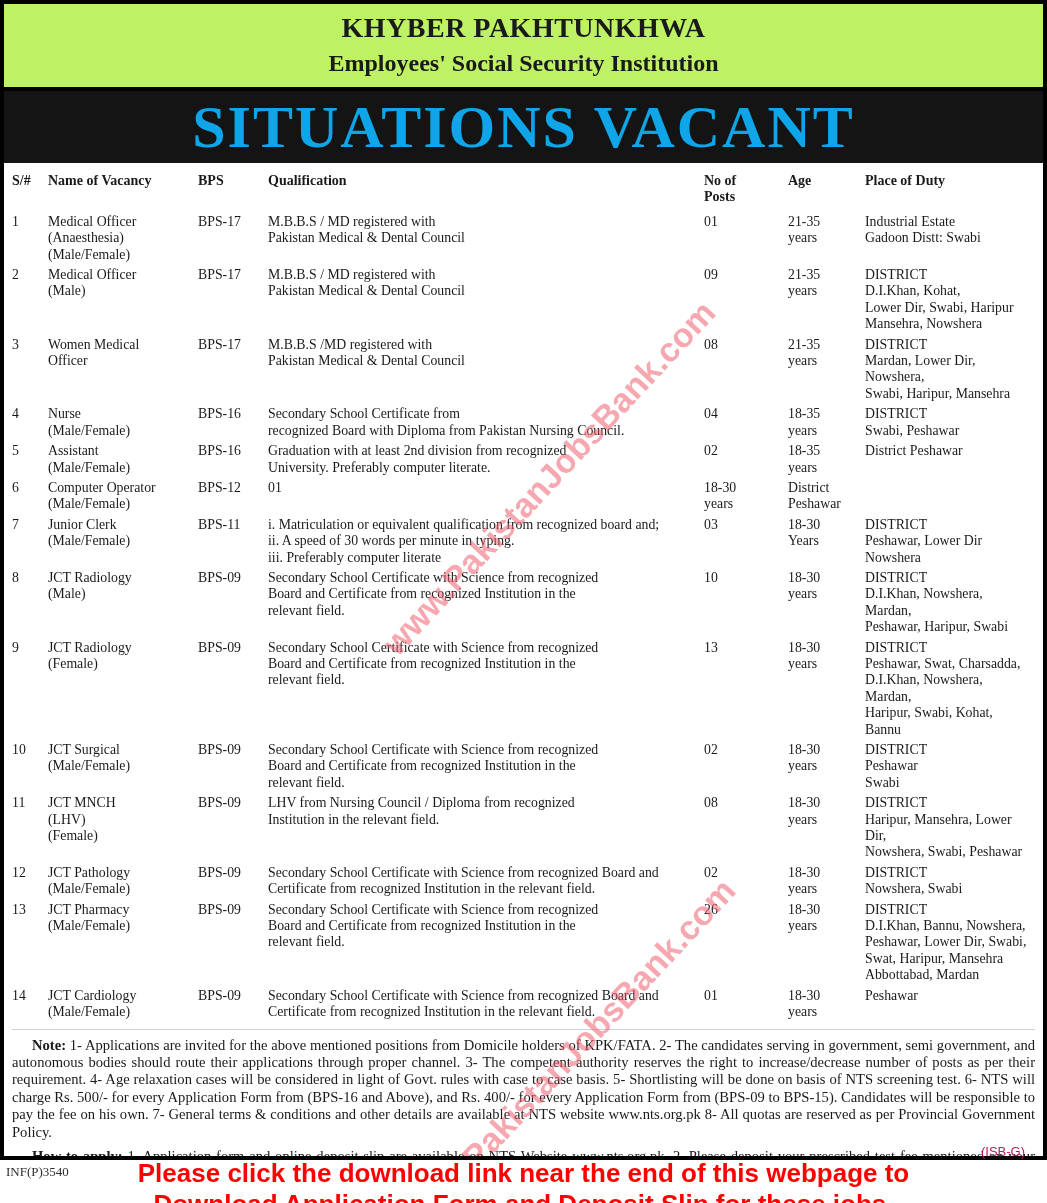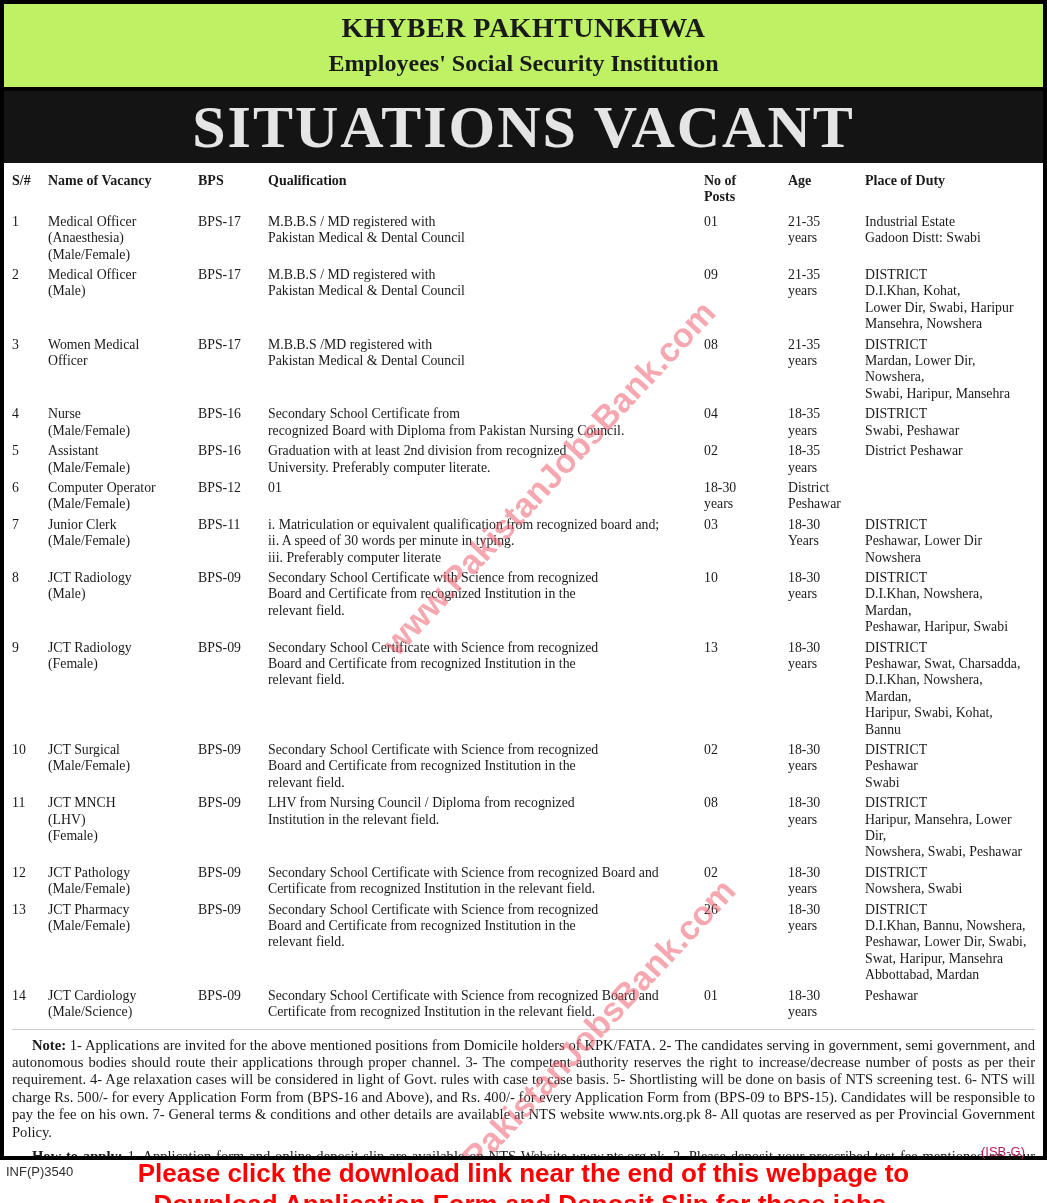--- a/index.html
+++ b/index.html
@@ -13,21 +13,21 @@
     position:absolute; left:0; top:0; width:1047px; height:1160px;
     border:4px solid #000; background:#fff; overflow:hidden;
   }
   .hdr {
     background:#bef264; border-bottom:4px solid #000;
     text-align:center; padding:8px 0 10px 0;
   }
   .hdr .org { font-size:28px; font-weight:bold; letter-spacing:.5px; }
   .hdr .sub { font-size:24px; font-weight:bold; margin-top:6px; }
   .banner {
-    background:#141414; color:#e5e5e5; text-align:center;
+    background:#141414; color:#0ea5e9; text-align:center;
     height:72px; line-height:72px; font-size:60px; font-weight:bold;
     letter-spacing:2px;
   }
   .content { padding:6px 8px 0 8px; position:relative; }
   .t-head, .t-row {
     display:grid;
     grid-template-columns:36px 150px 70px 436px 84px 77px auto;
     column-gap:0;
   }
   .t-head { font-weight:bold; font-size:14px; margin:4px 0 8px 0; }
@@ -40,21 +40,21 @@
   .wm {
     position:absolute; pointer-events:none; white-space:nowrap;
     font-family:"Liberation Sans", sans-serif; font-weight:bold; font-size:34px;
     color:rgba(238,95,109,0.55); z-index:5;
   }
   .wm1 { left:545px; top:315px; transform:translate(-50%,-50%) rotate(-47deg); }
   .wm2 { left:565px; top:893px; transform:translate(-50%,-50%) rotate(-47deg); }
   .foot { position:absolute; left:0; top:1160px; width:1047px; height:43px; }
   .foot .fl {
     position:absolute; left:6px; top:4px;
-    font-family:Liberation Sans, sans-serif; font-size:13px; color:#2e2e2e;
+    font-family:Liberation Serif, serif; font-size:13px; color:#2e2e2e;
   }
   .foot .fr {
     position:absolute; right:22px; top:-16px;
     font-family:"Liberation Sans", sans-serif; font-size:13px; color:#be185d;
   }
   .notice {
     position:absolute; left:0; top:1158px; width:1047px; text-align:center;
     font-family:"Liberation Sans", sans-serif; font-weight:bold; font-size:26px;
     line-height:31px; color:#ff0000; z-index:6;
   }
@@ -265,21 +265,21 @@
 years</div>
             <div class="c place">DISTRICT
 D.I.Khan, Bannu, Nowshera,
 Peshawar, Lower Dir, Swabi,
 Swat, Haripur, Mansehra
 Abbottabad, Mardan</div>
           </div>
           <div class="t-row">
             <div class="c sn">14</div>
             <div class="c name">JCT Cardiology
-(Male/Science)</div>
+(Male/Female)</div>
             <div class="c bps">BPS-09</div>
             <div class="c qualification">Secondary School Certificate with Science from recognized Board and
 Certificate from recognized Institution in the relevant field.</div>
             <div class="c posts">01</div>
             <div class="c age">18-30
 years</div>
             <div class="c place">Peshawar</div>
           </div>
         </div>
     </div>

